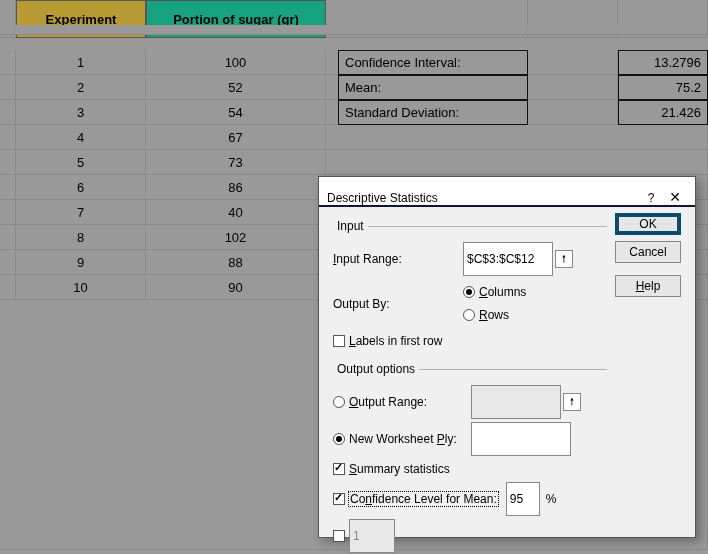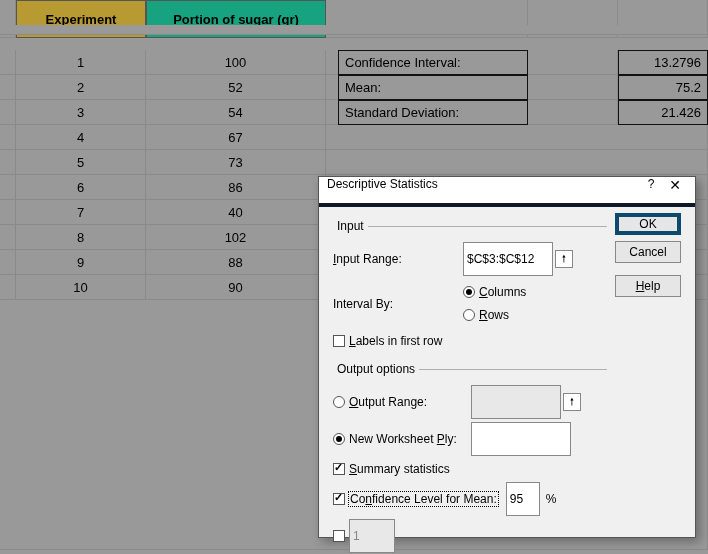--- a/index.html
+++ b/index.html
@@ -60,24 +60,24 @@
     height: 362px;
     background: #f0f0f0;
     border: 1px solid #555;
     box-shadow: 4px 4px 10px rgba(0,0,0,0.3);
     font-size: 12px;
     color: #000;
   }
   .dlg-title {
     height: 30px;
     display: flex;
-    align-items: flex-start;
+    align-items: flex-end;
     padding: 0 8px;
     background: #fff;
-    border-bottom: 4px solid #0f172a;
+    border-bottom: 2px solid #0f172a;
   }
   .dlg-title .title-text { flex: 1; }
   .dlg-title .help-q { width: 24px; text-align: center; }
   .dlg-title .close-x { width: 24px; text-align: center; font-size: 14px; }
   .dlg-body { display: flex; padding: 6px 10px 10px 14px; }
   .dlg-left { flex: 1; }
   .dlg-right { width: 70px; margin-left: 8px; }
   fieldset {
     border: none;
     border-top: 1px solid #b0b0b0;
@@ -210,21 +210,21 @@
   <div class="dlg-body">
     <div class="dlg-left">
       <fieldset>
         <legend>Input</legend>
         <div class="row">
           <span class="lbl"><span><span class="und">I</span>nput Range:</span></span>
           <input class="txtin" style="width: 90px;" value="$C$3:$C$12">
           <div class="refbtn">🠕</div>
         </div>
         <div class="row">
-          <span class="lbl">Interval By:</span>
+          <span class="lbl">Output By:</span>
           <div>
             <div class="row">
                 <span class="radio sel"></span>
                 <span><span class="und">C</span>olumns</span>
               </div>
             <div class="row">
                 <span class="radio"></span>
                 <span><span class="und">R</span>ows</span>
               </div>
           </div>

